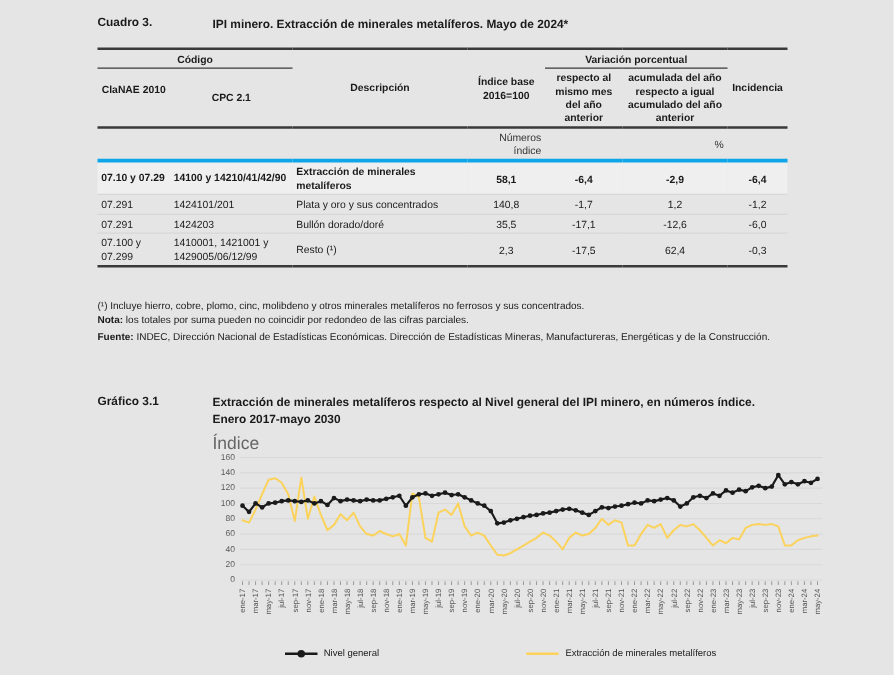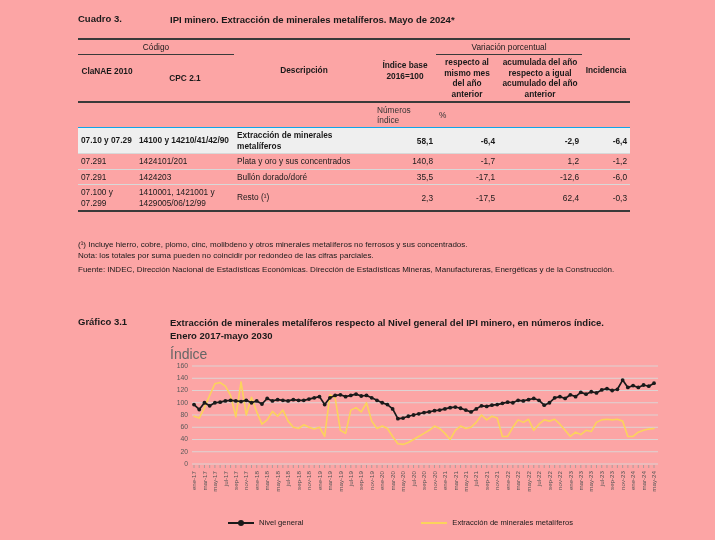--- a/index.html
+++ b/index.html
@@ -1,35 +1,35 @@
 <!DOCTYPE html>
 <html><head>
 <meta charset="utf-8">
 <style>
   html,body{margin:0;padding:0;background:#fff;}
-  .page{position:relative;width:715px;height:540px;background:#fca5a5;
+  .page{position:relative;width:715px;height:540px;background:#e5e5e5;
         font-family:"Liberation Sans","DejaVu Sans",sans-serif;color:#1a1a1a;overflow:hidden;}
   .abs{position:absolute;}
   .lbl{font-weight:bold;font-size:9.5px;}
   .ttl{font-weight:bold;font-size:9.5px;line-height:13px;}
   
   table.cuadro{border-collapse:collapse;table-layout:fixed;width:552px;font-size:8.3px;}
   table.cuadro td{padding:2px 3px;vertical-align:middle;}
   .tbl-top{border-top:2px solid #3a3a3a;}
-  .grp{font-weight:normal;text-align:center;border-bottom:1px solid #3a3a3a;padding-bottom:3px;}
+  .grp{font-weight:bold;text-align:center;border-bottom:1px solid #3a3a3a;padding-bottom:3px;}
   .hdr{font-weight:bold;text-align:center;line-height:10.5px;}
   .hdr-bot{border-bottom:2px solid #3a3a3a;}
-  .units td{color:#333;text-align:left;border-bottom:1px solid #0ea5e9;padding:2.5px 3px;}
+  .units td{color:#333;text-align:right;border-bottom:3px solid #0ea5e9;padding:2.5px 3px;}
   .drow td{border-bottom:1px solid #d8d8d8;}
   .drow.last td{border-bottom:2px solid #3a3a3a;}
   .shade td{background:#efefef;font-weight:bold;}
   .cell-l{text-align:left;line-height:10.5px;}
-  .cell-c{text-align:right;}
+  .cell-c{text-align:center;}
   .fnote{font-size:8px;line-height:10px;color:#1a1a1a;}
-  .fnote b{font-weight:normal;}
+  .fnote b{font-weight:bold;}
   
   .ylab{font-size:14px;color:#666;}
   .legend{display:flex;align-items:center;gap:118px;padding-left:58px;font-size:7.6px;color:#1a1a1a;}
   .leg-item{display:flex;align-items:center;gap:5px;}
   .leg-line{position:relative;width:26px;height:2px;}
   .leg-dot{position:absolute;left:10px;top:-2px;width:6px;height:6px;border-radius:50%;}
 </style>
 </head>
 <body>
 

